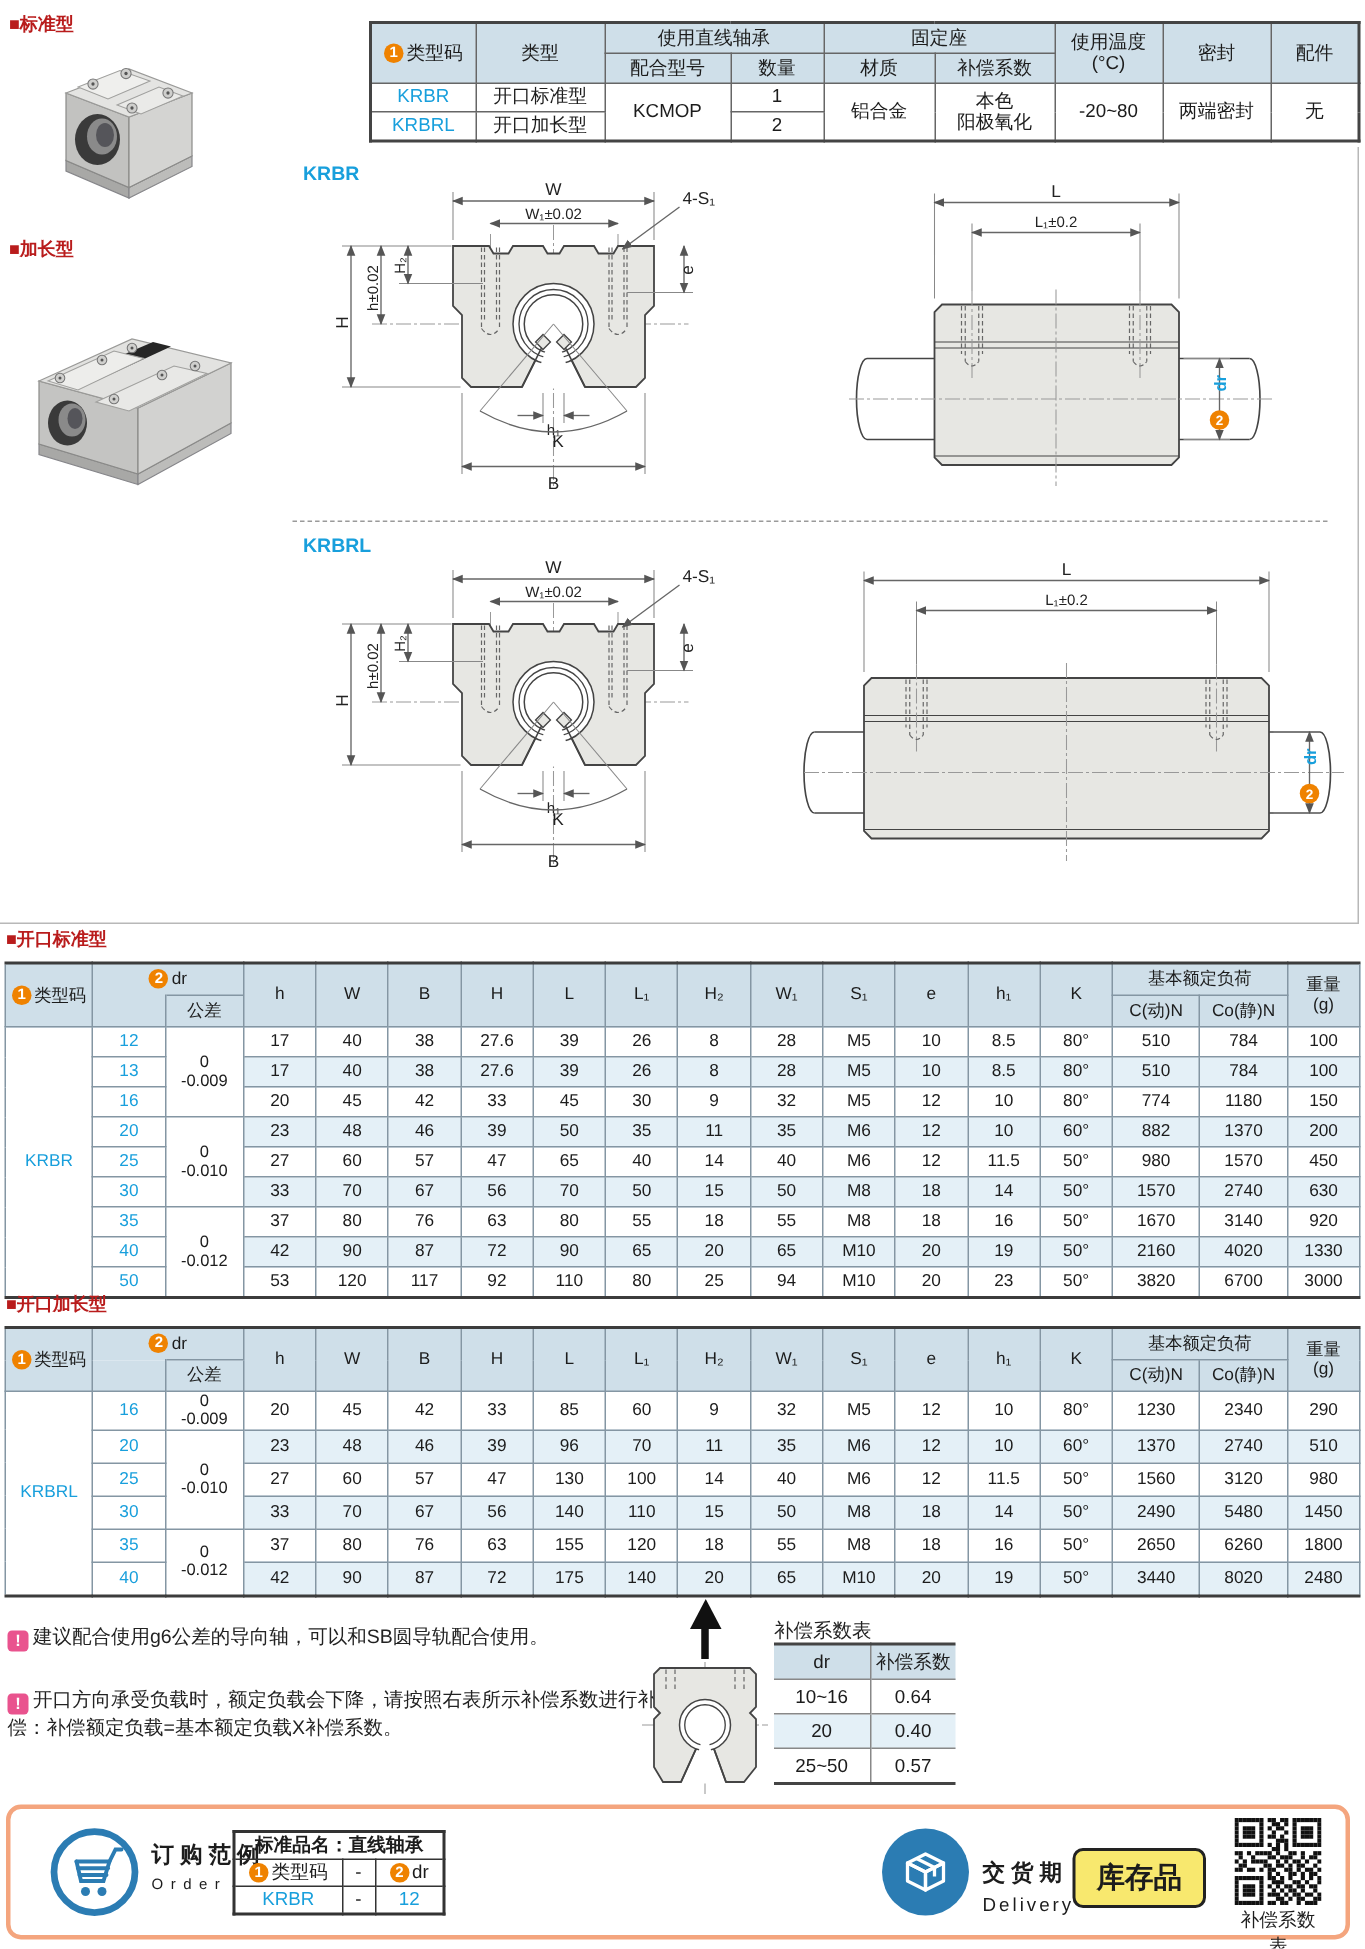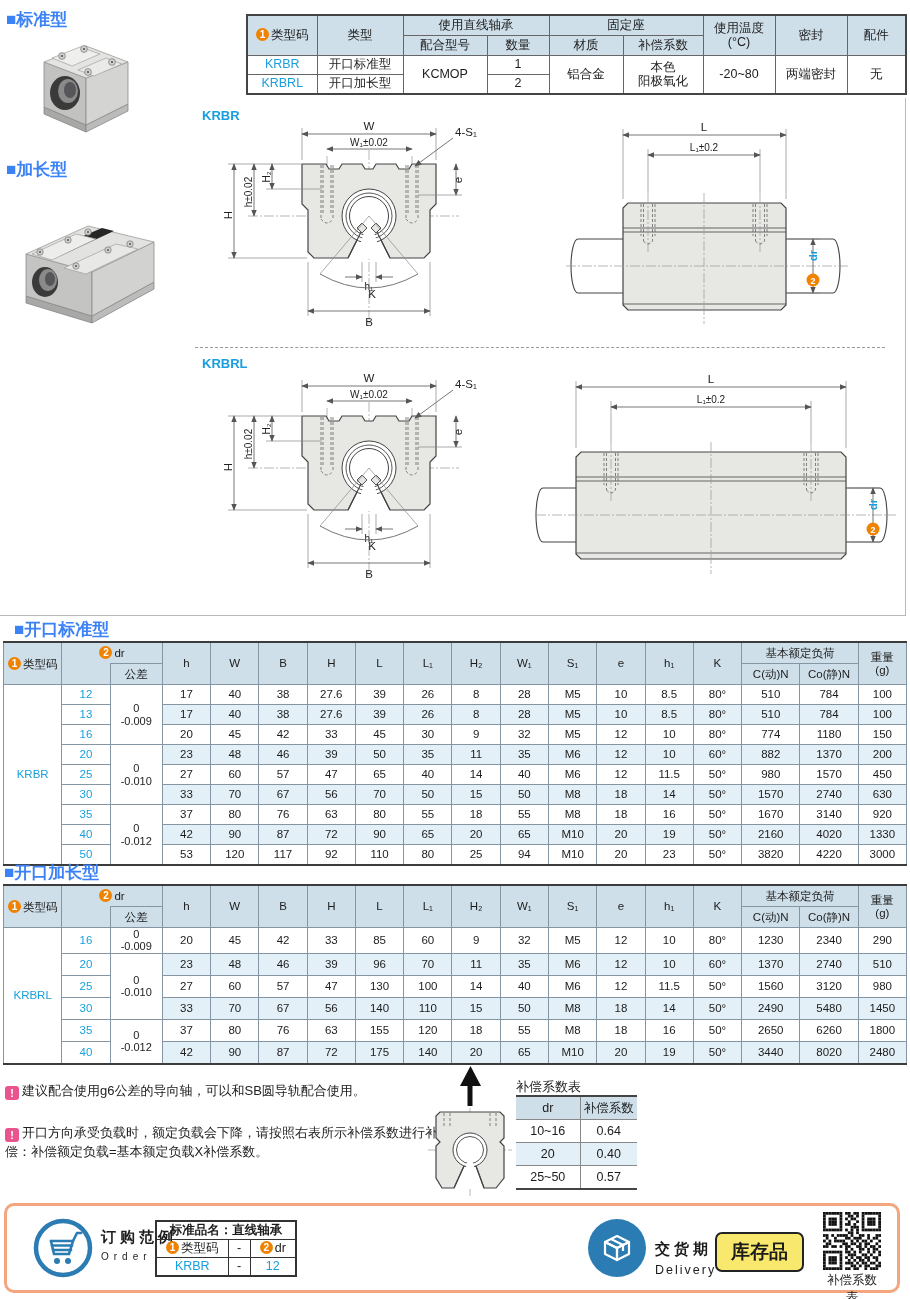--- a/index.html
+++ b/index.html
@@ -1,19 +1,19 @@
 <!DOCTYPE html>
 <html><head>
 <meta charset="utf-8">
 <style>
   html,body{margin:0;padding:0;}
   body{width:910px;height:1299px;position:relative;background:#fff;
        font-family:"Liberation Sans","DejaVu Sans",sans-serif;color:#1c1c1c;overflow:hidden;}
   .abs{position:absolute;}
-  .sec-title{font-size:17px;font-weight:bold;color:#3b82f6;}
+  .sec-title{font-size:12px;font-weight:bold;color:#b91c1c;}
   .cyan{color:#189fdc;}
   .pre{white-space:pre-line;}
   
   .nc{display:inline-block;width:13px;height:13px;border-radius:50%;background:#ef8200;color:#fff;
       font-size:10px;line-height:13px;font-weight:bold;text-align:center;margin-right:2px;vertical-align:1px;}
   
   #spec-table{left:246px;top:14px;width:659px;border-collapse:collapse;table-layout:fixed;
       font-size:12.5px;border:2px solid #444;}
   #spec-table th,#spec-table td{border:1px solid #666;text-align:center;padding:0;height:18px;line-height:1.1;}
   #spec-table th{background:#cfdfe9;font-weight:normal;height:19px;}
@@ -382,21 +382,21 @@
   <line class="dim" x1="83" y1="45" x2="283" y2="45" marker-start="url(#ar)" marker-end="url(#ar)"></line>
   <text class="dls" x="183" y="41" text-anchor="middle">L₁±0.2</text>
   <line class="ext" x1="321" y1="126" x2="352" y2="126"></line>
     <line class="ext" x1="321" y1="180" x2="352" y2="180"></line>
   <line class="dim" x1="345" y1="126" x2="345" y2="180" marker-start="url(#ar)" marker-end="url(#ar)"></line>
   <text x="349" y="148" text-anchor="start" transform="rotate(-90 349,148)" font-size="11" font-weight="bold" fill="#189fdc">dr</text>
   <circle cx="345" cy="167" r="6.5" fill="#ef8200"></circle>
   <text x="345" y="170.5" text-anchor="middle" font-size="9" font-weight="bold" fill="#fff">2</text>
 </svg>
 
-<div class="abs sec-title" style="left:14px;top:618px">■开口标准型</div>
+<div class="abs sec-title" style="left:4px;top:618px">■开口标准型</div>
 <table class="dimtbl abs" id="table1" style="left:3px;top:641px">
   <colgroup>
       <col style="width:58px">
       <col style="width:48px">
       <col style="width:52px">
     <col style="width:48px">
       <col style="width:48px">
       <col style="width:48px">
       <col style="width:48px">
       <col style="width:48px">
@@ -598,21 +598,21 @@
         <td class="v">92</td>
         <td class="v">110</td>
         <td class="v">80</td>
         <td class="v">25</td>
         <td class="v">94</td>
         <td class="v">M10</td>
         <td class="v">20</td>
         <td class="v">23</td>
         <td class="v">50°</td>
         <td class="v">3820</td>
-        <td class="v">4220</td>
+        <td class="v">6700</td>
         <td class="v">3000</td>
       </tr>
     </tbody>
   </table>
 
 <div class="abs sec-title" style="left:4px;top:861px">■开口加长型</div>
 <table class="dimtbl abs" id="table2" style="left:3px;top:884px">
   <colgroup>
       <col style="width:58px">
       <col style="width:48px">

